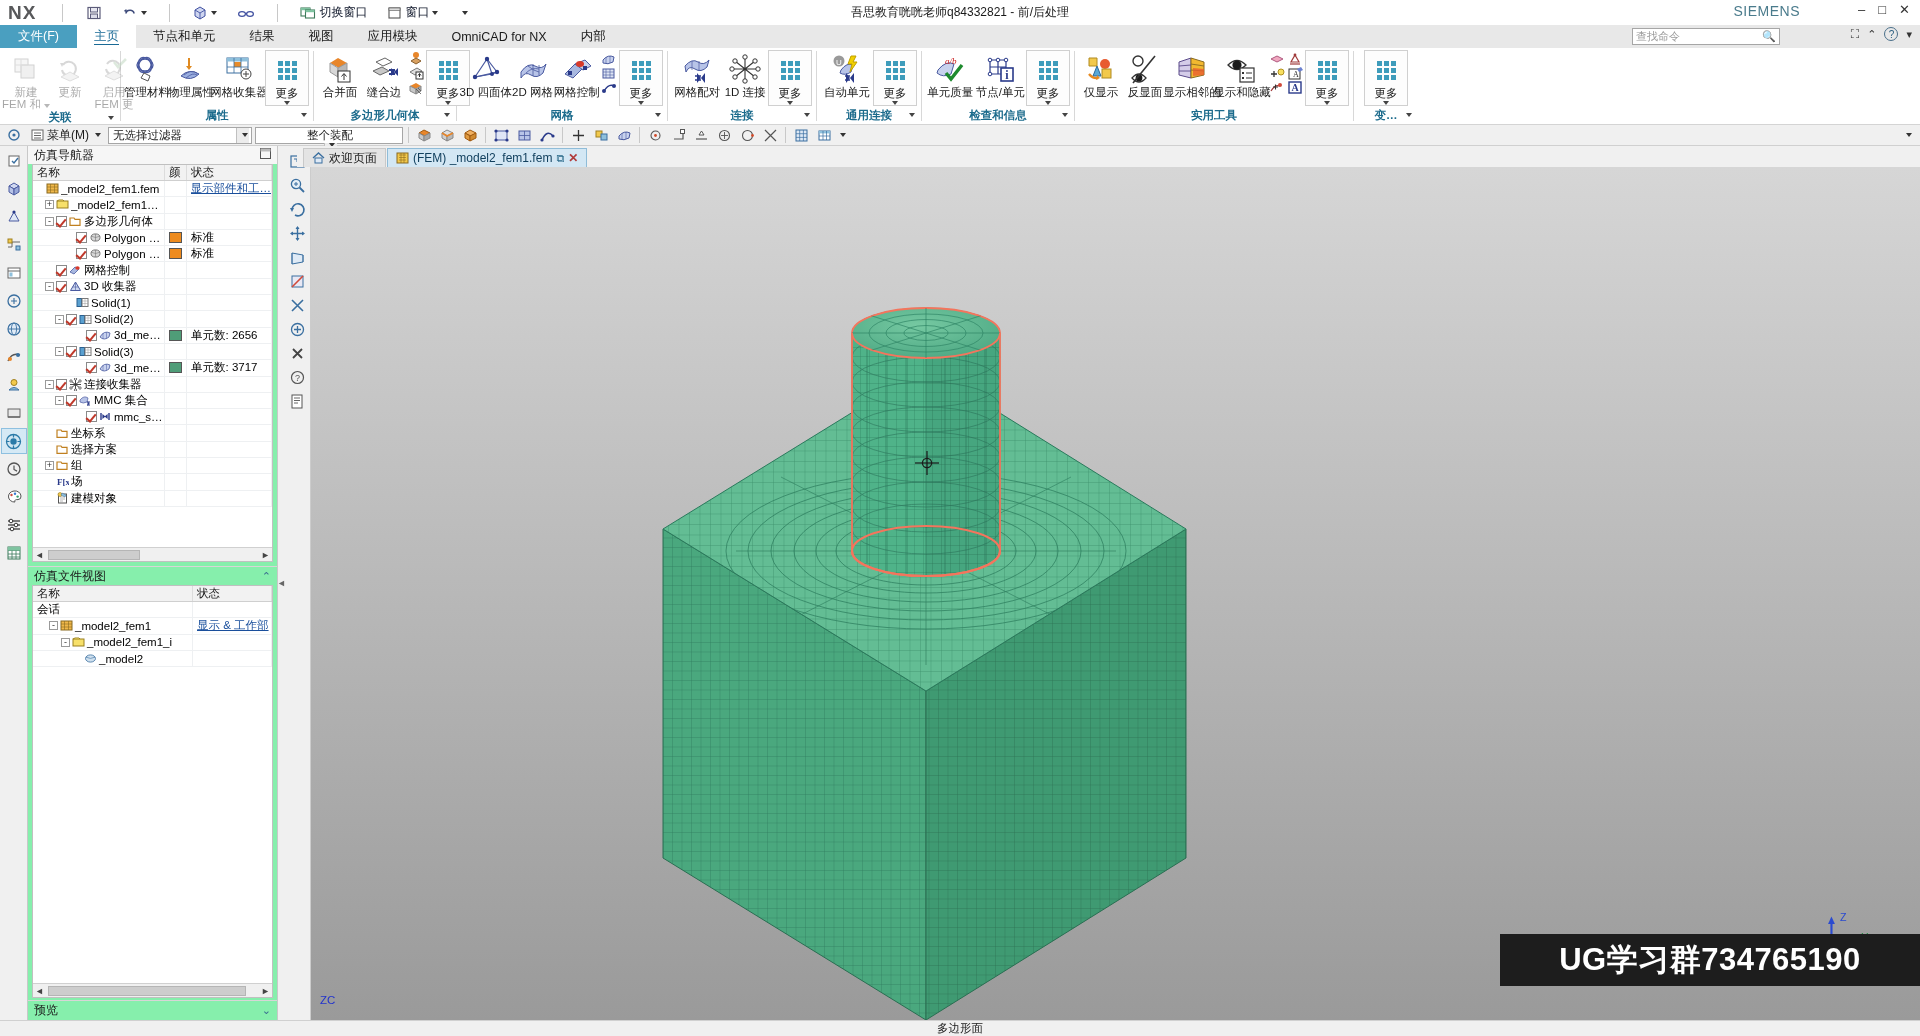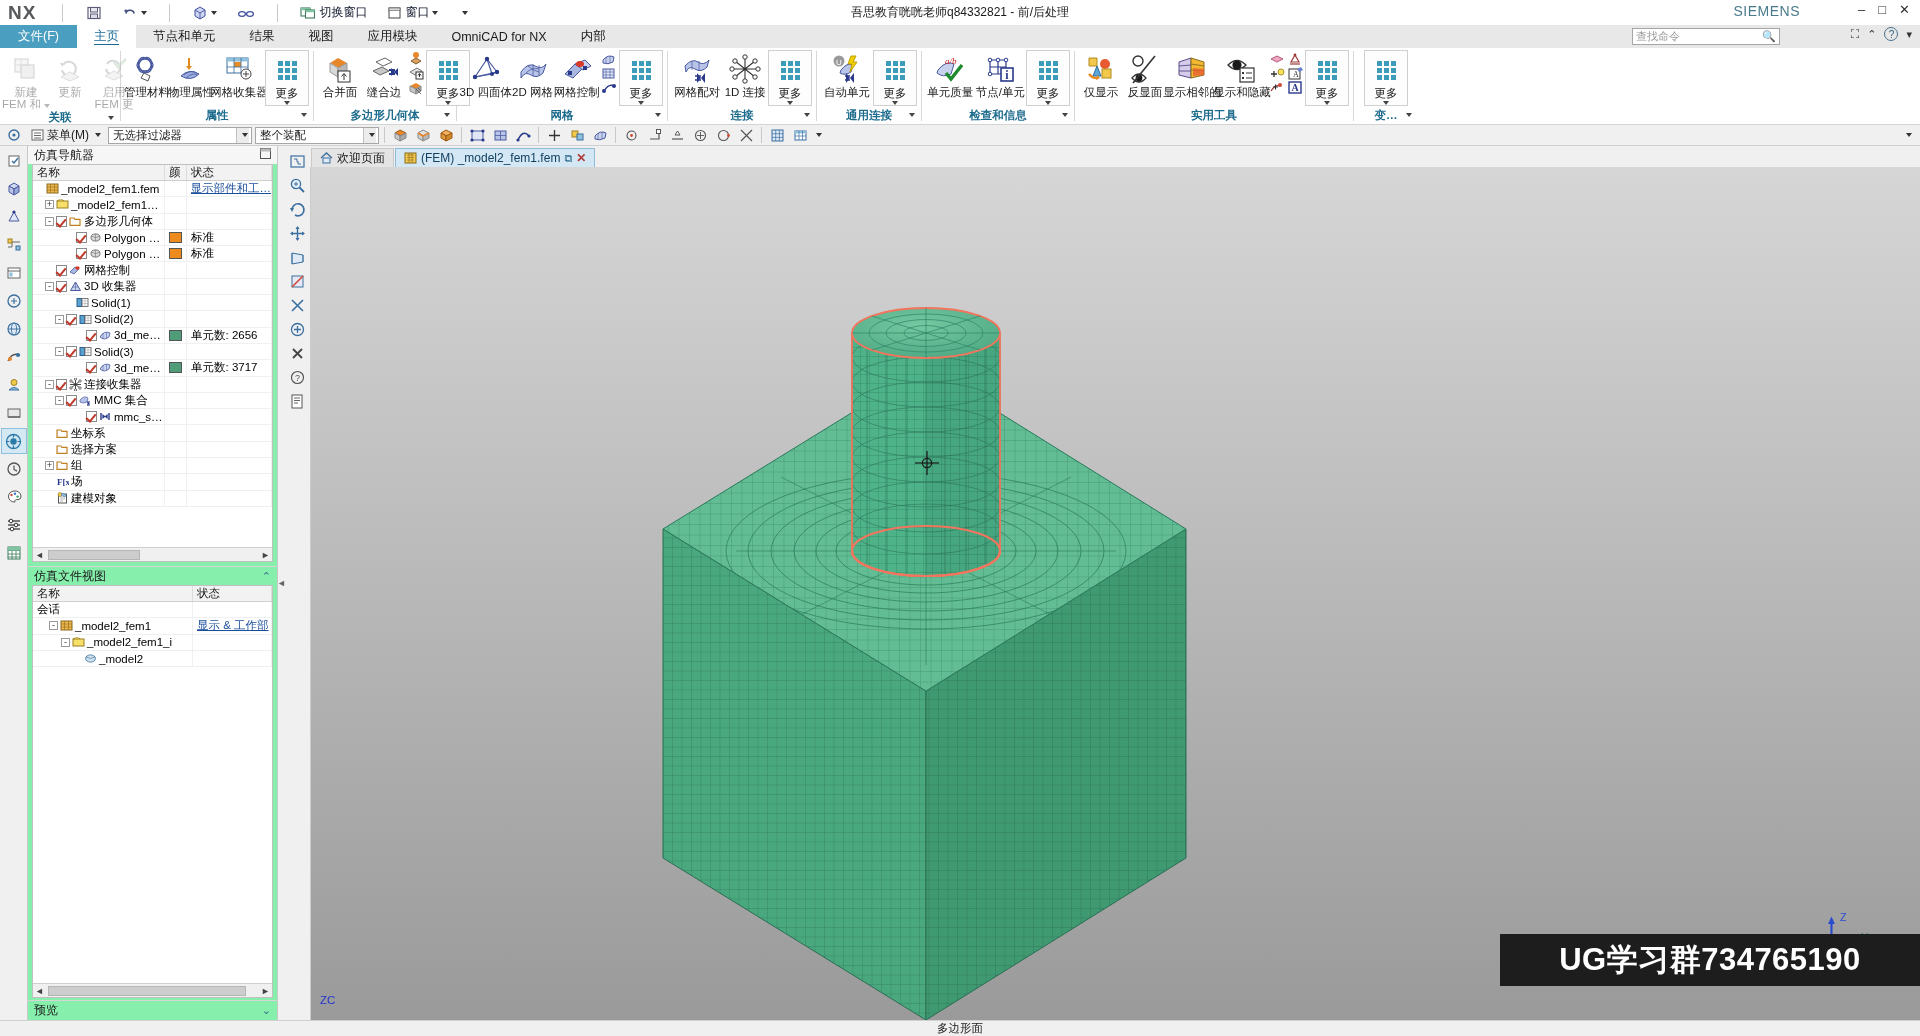--- a/index.html
+++ b/index.html
@@ -182,21 +182,21 @@
   
   .viewtb {
     position: absolute; top: 146px; left: 285px; width: 26px; bottom: 16px;
     background: #f0f0f0; border-right: 1px solid #cccccc;
     display: flex; flex-direction: column; align-items: center; padding-top: 4px; gap: 2px;
   }
   .vtic { width: 22px; height: 22px; display: flex; align-items: center; justify-content: center; cursor: default; }
 
   
   .docbar {
-    position: absolute; top: 146px; left: 305px; right: 0; height: 21px;
+    position: absolute; top: 146px; left: 297px; right: 0; height: 21px;
     background: #f0f0f0; display: flex; align-items: flex-end; padding-left: 6px; gap: 1px;
   }
   .doctab {
     height: 19px; display: flex; align-items: center; gap: 4px; padding: 0 8px;
     font-size: 12px; color: #1a1a1a; background: #e4e4e4; border: 1px solid #c9c9c9; border-bottom: none; cursor: default;
   }
   .doctab.active { background: #d3e7f4; border-color: #8fbcd8; color: #12405e; }
   .doctab .x { font-size: 12px; color: #b03a3a; font-weight: bold; }
   .gfx { position: absolute; top: 167px; left: 311px; right: 0; bottom: 16px;
          background: linear-gradient(180deg,#d6d6d6 0%, #b5b5b5 55%, #9a9a9a 100%); overflow: hidden; }
@@ -871,21 +871,21 @@
         </svg>
       <span>菜单(M)</span>
       <span class="caret"></span>
     </div>
     <div class="combo" style="width:144px;">
       <span class="cv">无选择过滤器</span>
       <span class="ca">
           <span class="caret"></span>
         </span>
     </div>
-    <div class="combo" style="width:124px;">
+    <div class="combo" style="width:148px;flex-direction:column;">
       <span class="cv">整个装配</span>
       <span class="ca">
           <span class="caret"></span>
         </span>
     </div>
     <div class="sb-sep"></div>
 
     <div class="sb-ic">
         <svg width="15" height="15" viewBox="0 0 15 15">
           <path d="M2 5 l5 -3 l6 3 l-5 3 z" fill="#e8862a" stroke="#a05a10"></path>

